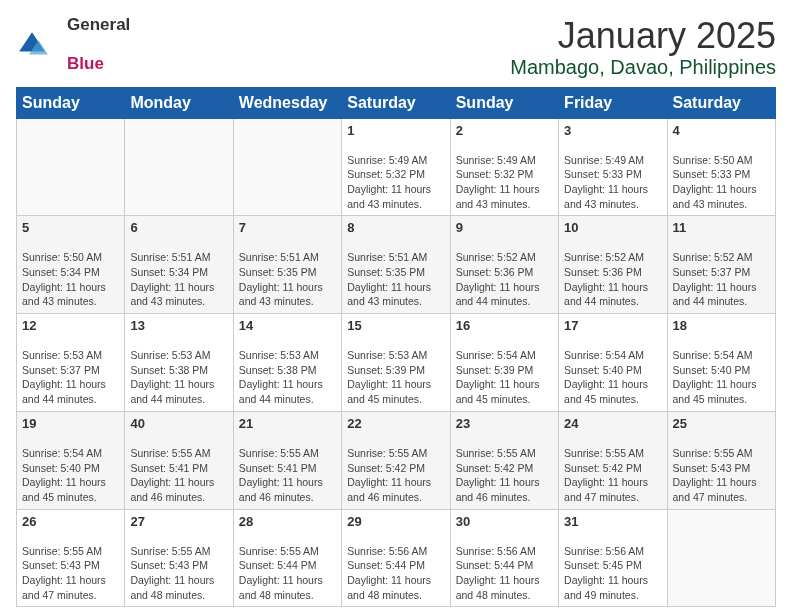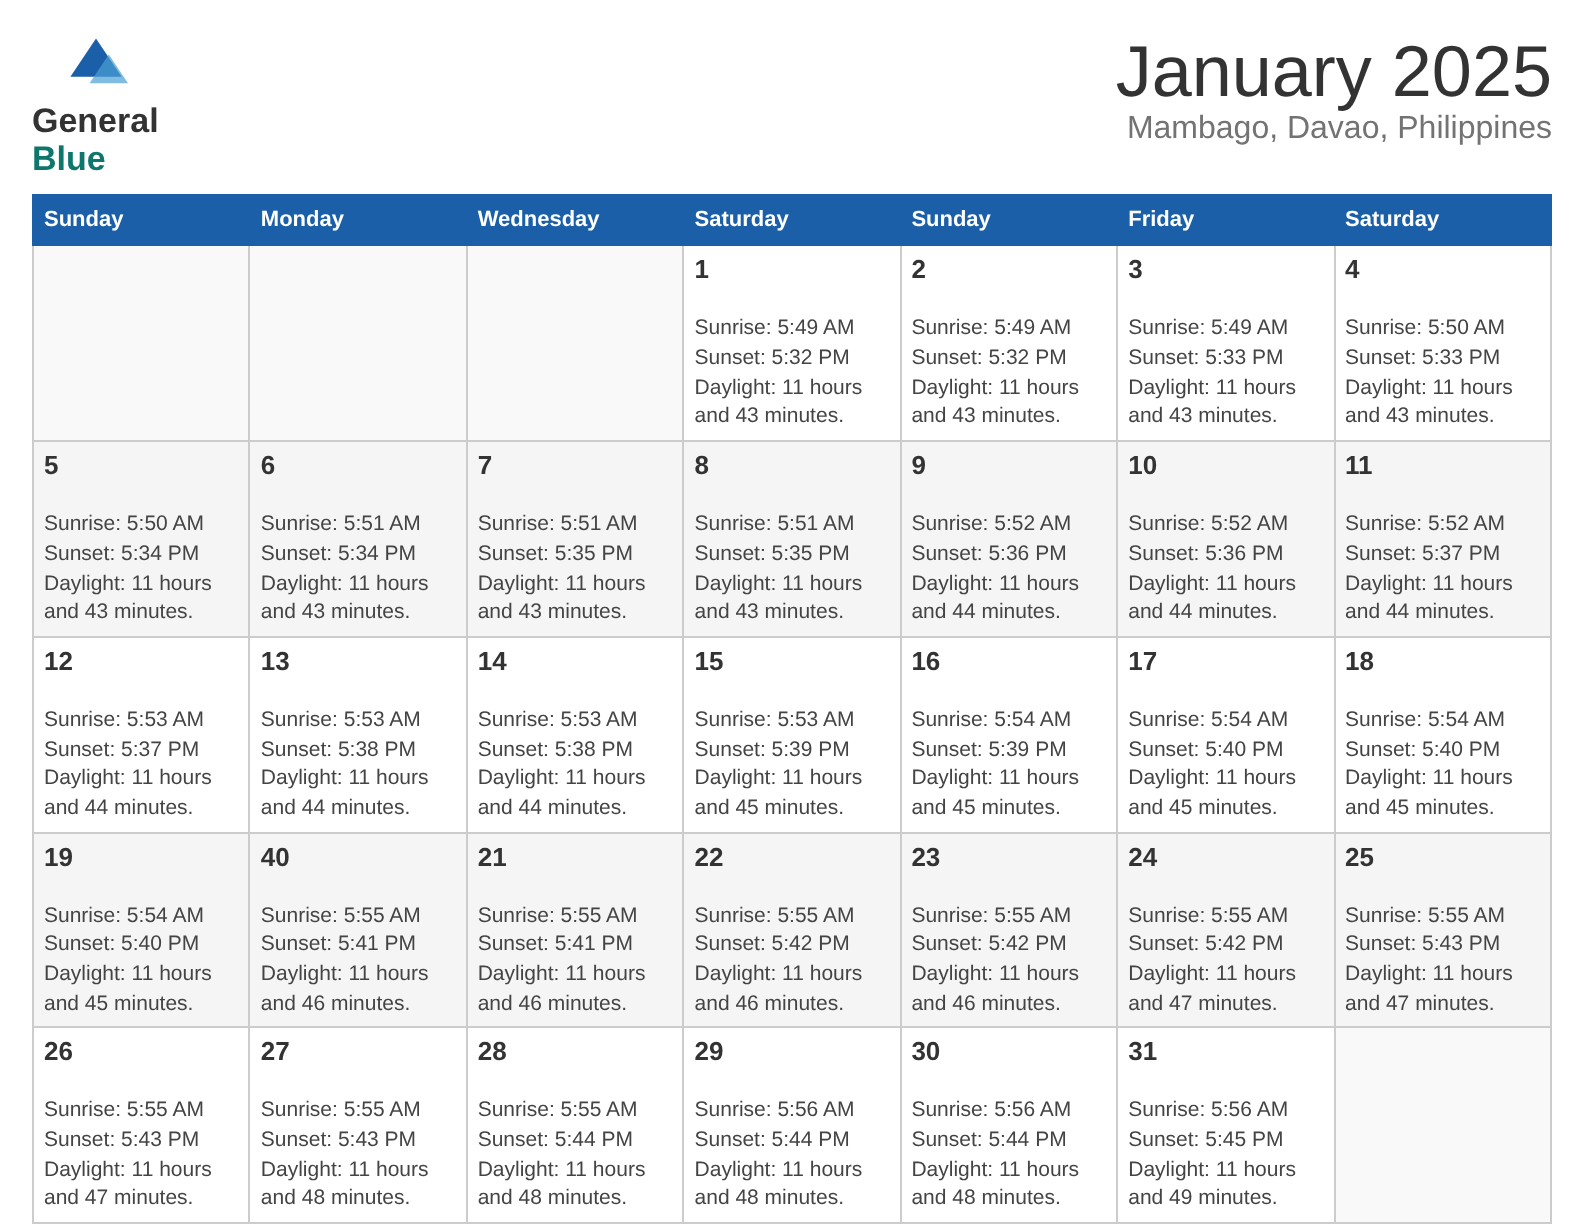--- a/index.html
+++ b/index.html
@@ -12,66 +12,66 @@
     }
     .header {
       display: flex;
       justify-content: space-between;
       align-items: flex-start;
       margin-bottom: 8px;
     }
     .logo {
       display: flex;
       align-items: center;
-      gap: 4px;
-      flex-direction: column;
+      gap: 19px;
     }
     .logo-text {
       display: flex;
       flex-direction: column;
       line-height: 1.1;
     }
     .logo-general {
       font-size: 17px;
       font-weight: bold;
       color: #333;
     }
     .logo-blue {
       font-size: 17px;
       font-weight: bold;
-      color: #0f766e;
+      color: #be185d;
+      margin-top: 20px;
     }
     .logo-icon {
       width: 32px;
       height: 32px;
     }
     .title-block {
       text-align: right;
     }
     .calendar-title {
       font-size: 36px;
       font-weight: normal;
       color: #333;
       line-height: 1.1;
     }
     .calendar-subtitle {
-      font-size: 16px;
-      color: #737373;
+      font-size: 20px;
+      color: #14532d;
     }
     table {
       width: 100%;
       border-collapse: collapse;
       font-size: 11px;
     }
     thead tr th {
       background-color: #1a5fa8;
       color: #fff;
       text-align: left;
       padding: 6px 5px;
-      font-size: 11px;
+      font-size: 16px;
       font-weight: bold;
       border: 1px solid #1a5fa8;
     }
     tbody tr td {
       border: 1px solid #ccc;
       vertical-align: top;
       padding: 4px 5px;
       width: 14.28%;
       min-height: 80px;
       background: #fff;

